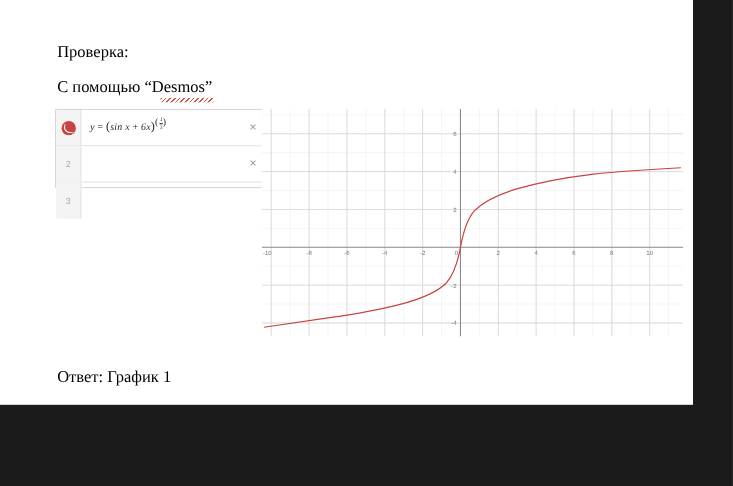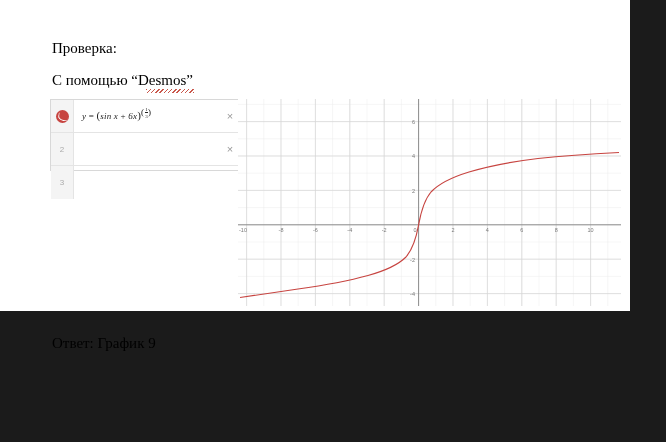--- a/index.html
+++ b/index.html
@@ -11,21 +11,21 @@
     width: 666px;
     height: 442px;
     overflow: hidden;
     font-family: "Liberation Serif", serif;
   }
   #page {
     position: absolute;
     left: 0;
     top: 0;
     width: 630px;
-    height: 311px;
+    height: 368px;
     background: #ffffff;
   }
   #right-gutter {
     position: absolute;
     left: 630px;
     top: 0;
     width: 36px;
     height: 442px;
     background: #1b1b1b;
   }
@@ -303,17 +303,17 @@
                C 85,186.5 110,182 130,176.5
                C 148,171.5 160,166 168,158
                C 174,151 178,140 180.6,125.8
                C 183.2,111.5 187,100 193,93
                C 201,84.5 213,78.5 231,73
                C 251,67 275,62.5 300,59.5
                C 325,56.8 355,54.8 381,53.5"></path>
     </svg>
   </div>
 
-  <div class="text-line" id="line-answer">Ответ: График 9</div>
+  <div class="text-line" id="line-answer">Ответ: График 1</div>
 
 </div>
 
 <div id="right-gutter"></div>
 
 </body></html>

